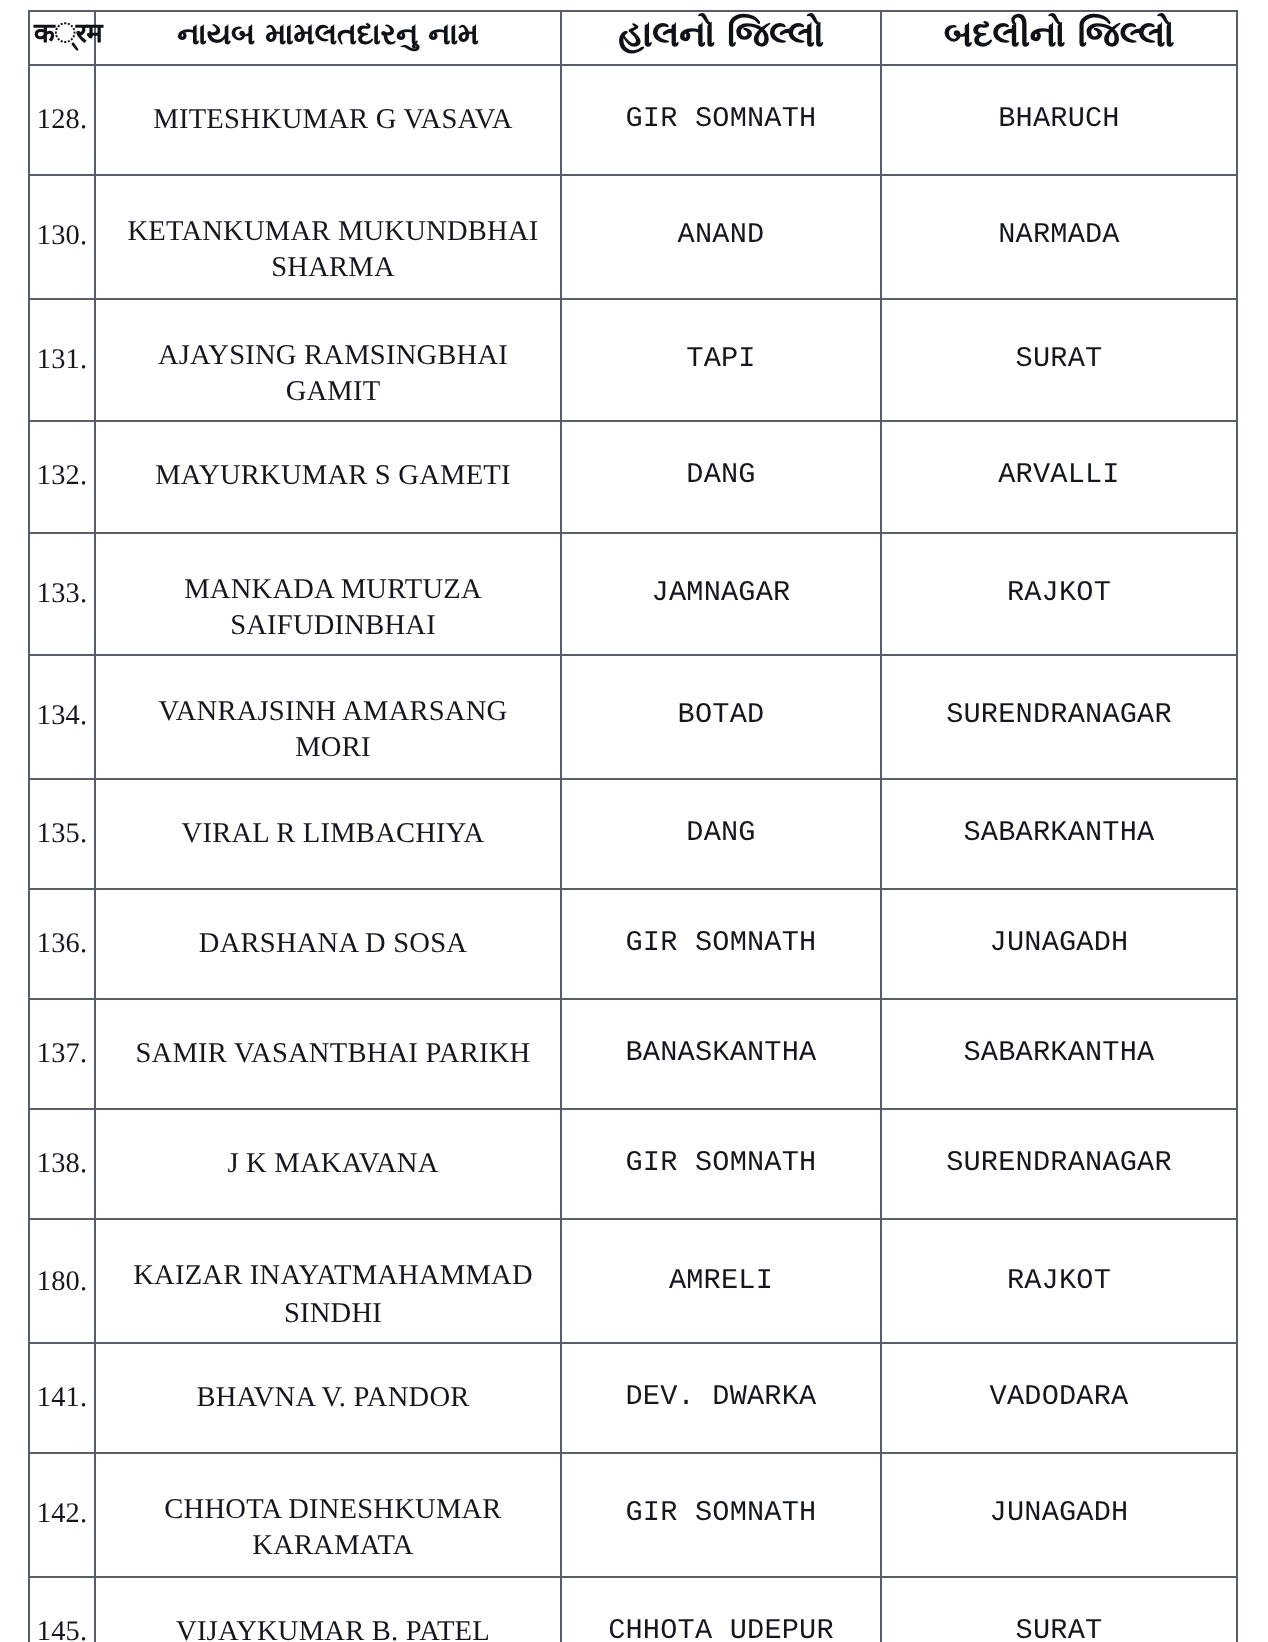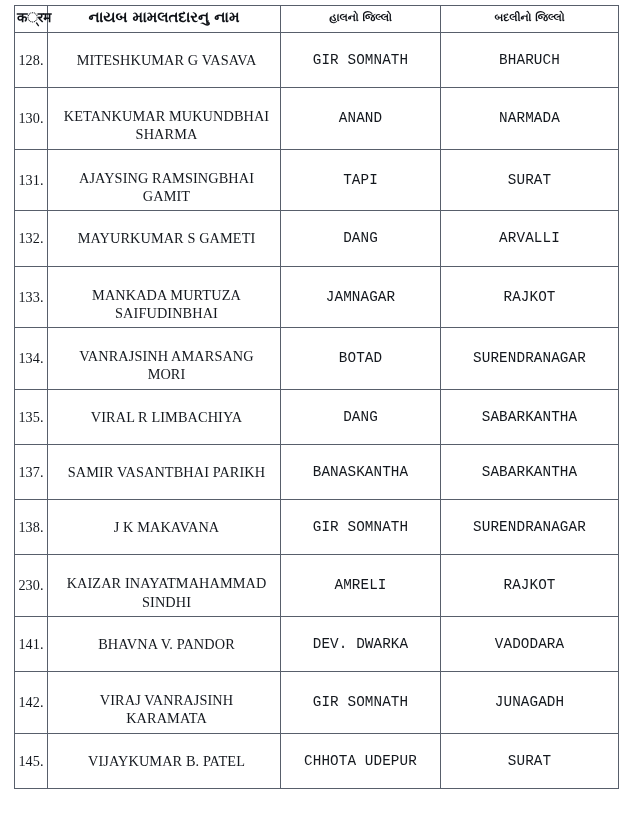--- a/index.html
+++ b/index.html
@@ -51,21 +51,21 @@
   col.c-name   { width: 233px; }
   col.c-cur    { width: 160px; }
   col.c-new    { width: 178px; }
 
   thead th {
     height: 27px;
     padding: 1px 2px 3px 2px;
     text-align: center;
     font-family: "DejaVu Sans", "Liberation Sans", sans-serif;
     font-weight: bold;
-    font-size: 11px;
+    font-size: 18px;
     line-height: 1.15;
     letter-spacing: -0.1px;
     color: #0e1116;
   }
 
   thead th.h-srno { font-size: 13.5px; }
   thead th.h-name { font-size: 15px; }
 
   tbody td {
     font-family: "Liberation Serif", "DejaVu Serif", serif;
@@ -171,50 +171,56 @@
             <td class="district">BOTAD</td>
             <td class="district">SURENDRANAGAR</td>
           </tr>
           <tr class="r-single">
             <td class="srno">135.</td>
             <td class="name">VIRAL R LIMBACHIYA</td>
             <td class="district">DANG</td>
             <td class="district">SABARKANTHA</td>
           </tr>
           <tr class="r-single">
+            <td class="srno">136.</td>
+            <td class="name">DARSHANA D SOSA</td>
+            <td class="district">GIR SOMNATH</td>
+            <td class="district">JUNAGADH</td>
+          </tr>
+          <tr class="r-single">
             <td class="srno">137.</td>
             <td class="name">SAMIR VASANTBHAI PARIKH</td>
             <td class="district">BANASKANTHA</td>
             <td class="district">SABARKANTHA</td>
           </tr>
           <tr class="r-single">
             <td class="srno">138.</td>
             <td class="name">J K MAKAVANA</td>
             <td class="district">GIR SOMNATH</td>
             <td class="district">SURENDRANAGAR</td>
           </tr>
           <tr class="r-double">
-            <td class="srno">230.</td>
+            <td class="srno">180.</td>
             <td class="name">
               <span class="nowrap-2">KAIZAR INAYATMAHAMMAD</span>
               <span class="nowrap-2">SINDHI</span>
             </td>
             <td class="district">AMRELI</td>
             <td class="district">RAJKOT</td>
           </tr>
           <tr class="r-single">
             <td class="srno">141.</td>
             <td class="name">BHAVNA V. PANDOR</td>
             <td class="district">DEV. DWARKA</td>
             <td class="district">VADODARA</td>
           </tr>
           <tr class="r-double">
             <td class="srno">142.</td>
             <td class="name">
-              <span class="nowrap-2">VIRAJ VANRAJSINH</span>
+              <span class="nowrap-2">CHHOTA DINESHKUMAR</span>
               <span class="nowrap-2">KARAMATA</span>
             </td>
             <td class="district">GIR SOMNATH</td>
             <td class="district">JUNAGADH</td>
           </tr>
           <tr class="r-single">
             <td class="srno">145.</td>
             <td class="name">VIJAYKUMAR B. PATEL</td>
             <td class="district">CHHOTA UDEPUR</td>
             <td class="district">SURAT</td>

